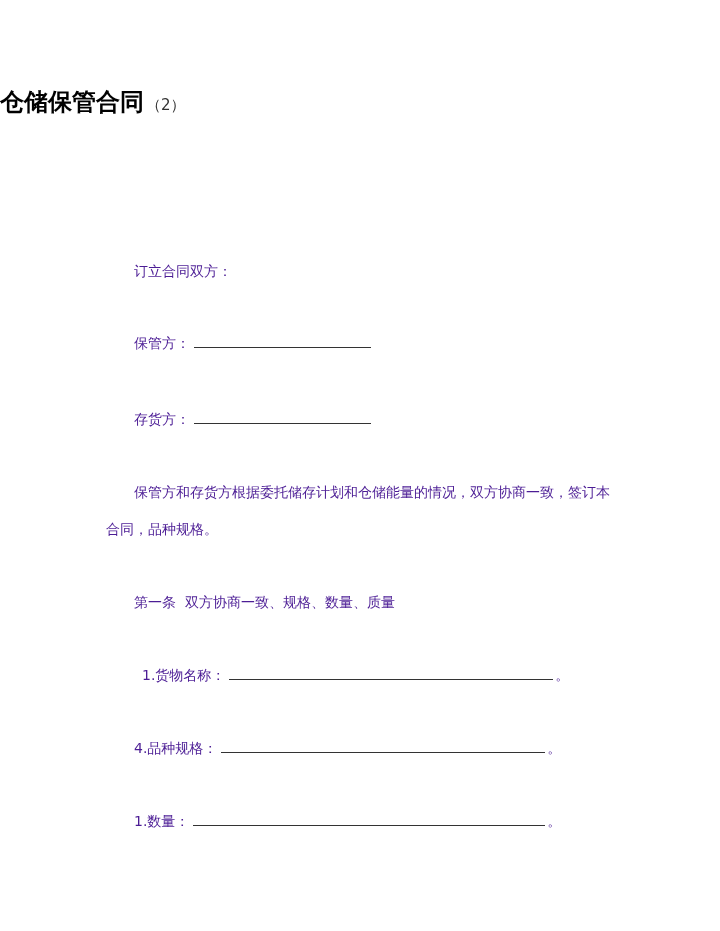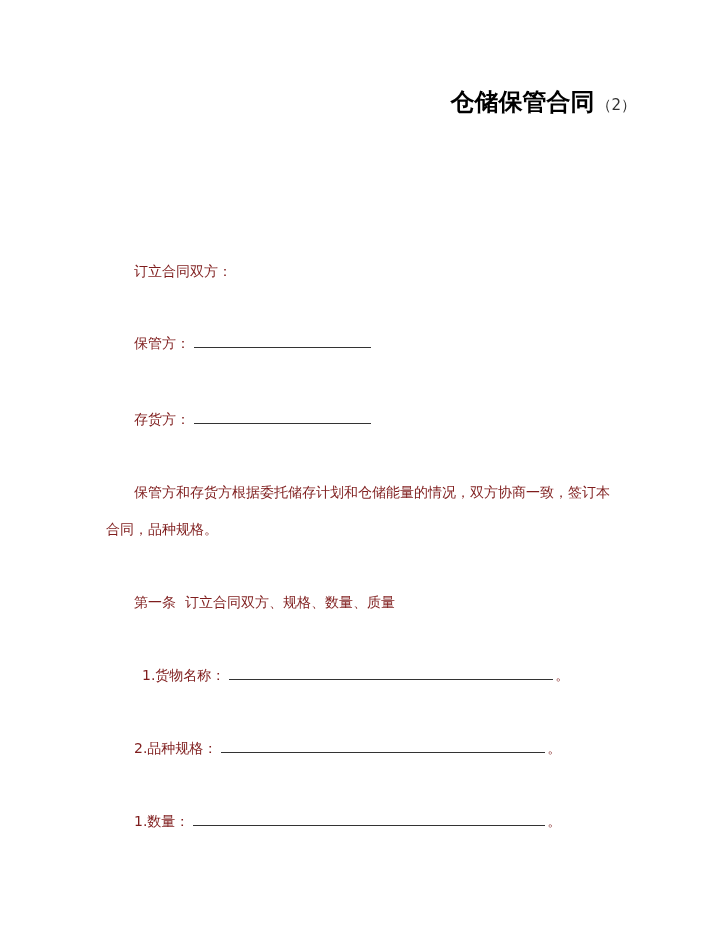--- a/index.html
+++ b/index.html
@@ -13,38 +13,38 @@
       position: relative;
       overflow: hidden;
       font-family: "DejaVu Sans", "Liberation Sans", sans-serif;
       color: #1a1a1a;
     }
     .title {
       position: absolute;
       top: 86px;
       left: 0;
       width: 636px;
-      text-align: right;
+      text-align: left;
       font-size: 24px;
       font-weight: bold;
       color: #000;
       letter-spacing: 0px;
     }
     .title .num {
       font-size: 15px;
       font-weight: normal;
       color: #333;
       margin-left: 2px;
     }
     .line {
       position: absolute;
       font-size: 14px;
       line-height: 18px;
       white-space: nowrap;
-      color: #7f1d1d;
+      color: #4c1d95;
     }
     .blank {
       display: inline-block;
       border-bottom: 1px solid #333;
       height: 14px;
       vertical-align: baseline;
       margin-left: 4px;
     }
     .dot {
       font-size: 14px;
@@ -66,27 +66,27 @@
     <span>保管方：</span><span class="blank" style="width:177px;"></span>
   </div>
 
   <div class="line" style="top:409px; left:134px;text-align:right;">
     <span>存货方：</span><span class="blank" style="width:177px;"></span>
   </div>
 
   <div class="line" style="top:483px; left:134px;">保管方和存货方根据委托储存计划和仓储能量的情况，双方协商一致，签订本</div>
   <div class="line" style="top:520px; left:106px;">合同，品种规格。</div>
 
-  <div class="line" style="top:593px; left:134px; white-space:pre;">第一条  订立合同双方、规格、数量、质量</div>
+  <div class="line" style="top:593px; left:134px; white-space:pre;">第一条  双方协商一致、规格、数量、质量</div>
 
   <div class="line" style="top:665px; left:142px;">
     <span>1.货物名称：</span><span class="blank" style="width:324px;"></span><span class="dot">。</span>
   </div>
 
   <div class="line" style="top:738px; left:134px;">
-    <span>2.品种规格：</span><span class="blank" style="width:324px;"></span><span class="dot">。</span>
+    <span>4.品种规格：</span><span class="blank" style="width:324px;"></span><span class="dot">。</span>
   </div>
 
   <div class="line" style="top:811px; left:134px;">
     <span>1.数量：</span><span class="blank" style="width:352px;"></span><span class="dot">。</span>
   </div>
 
 </div>
 
 </body></html>

